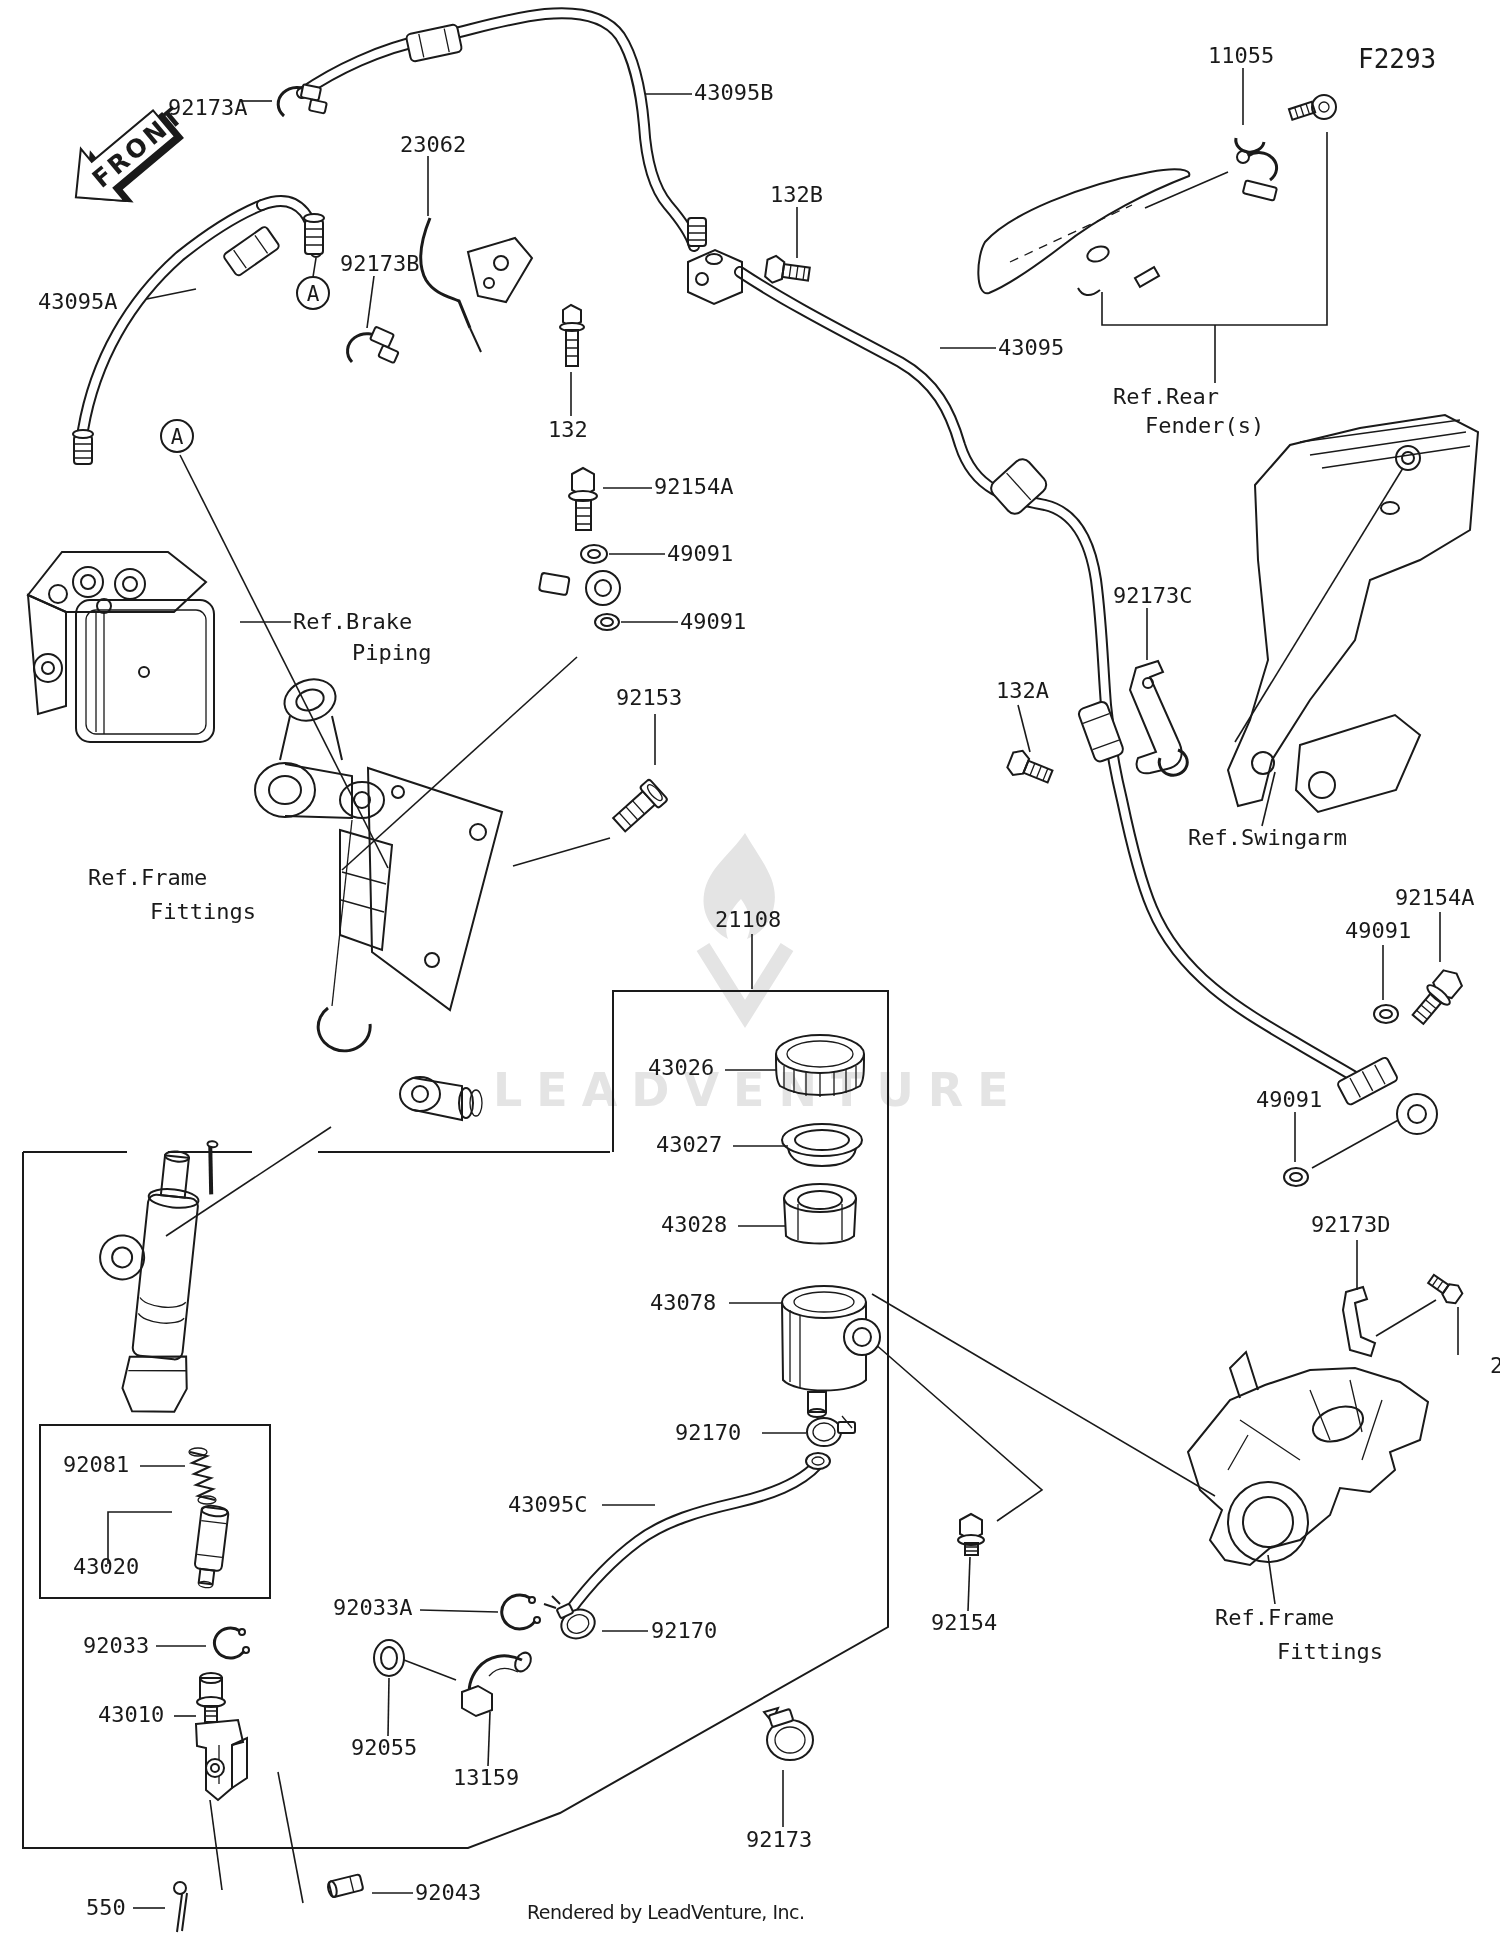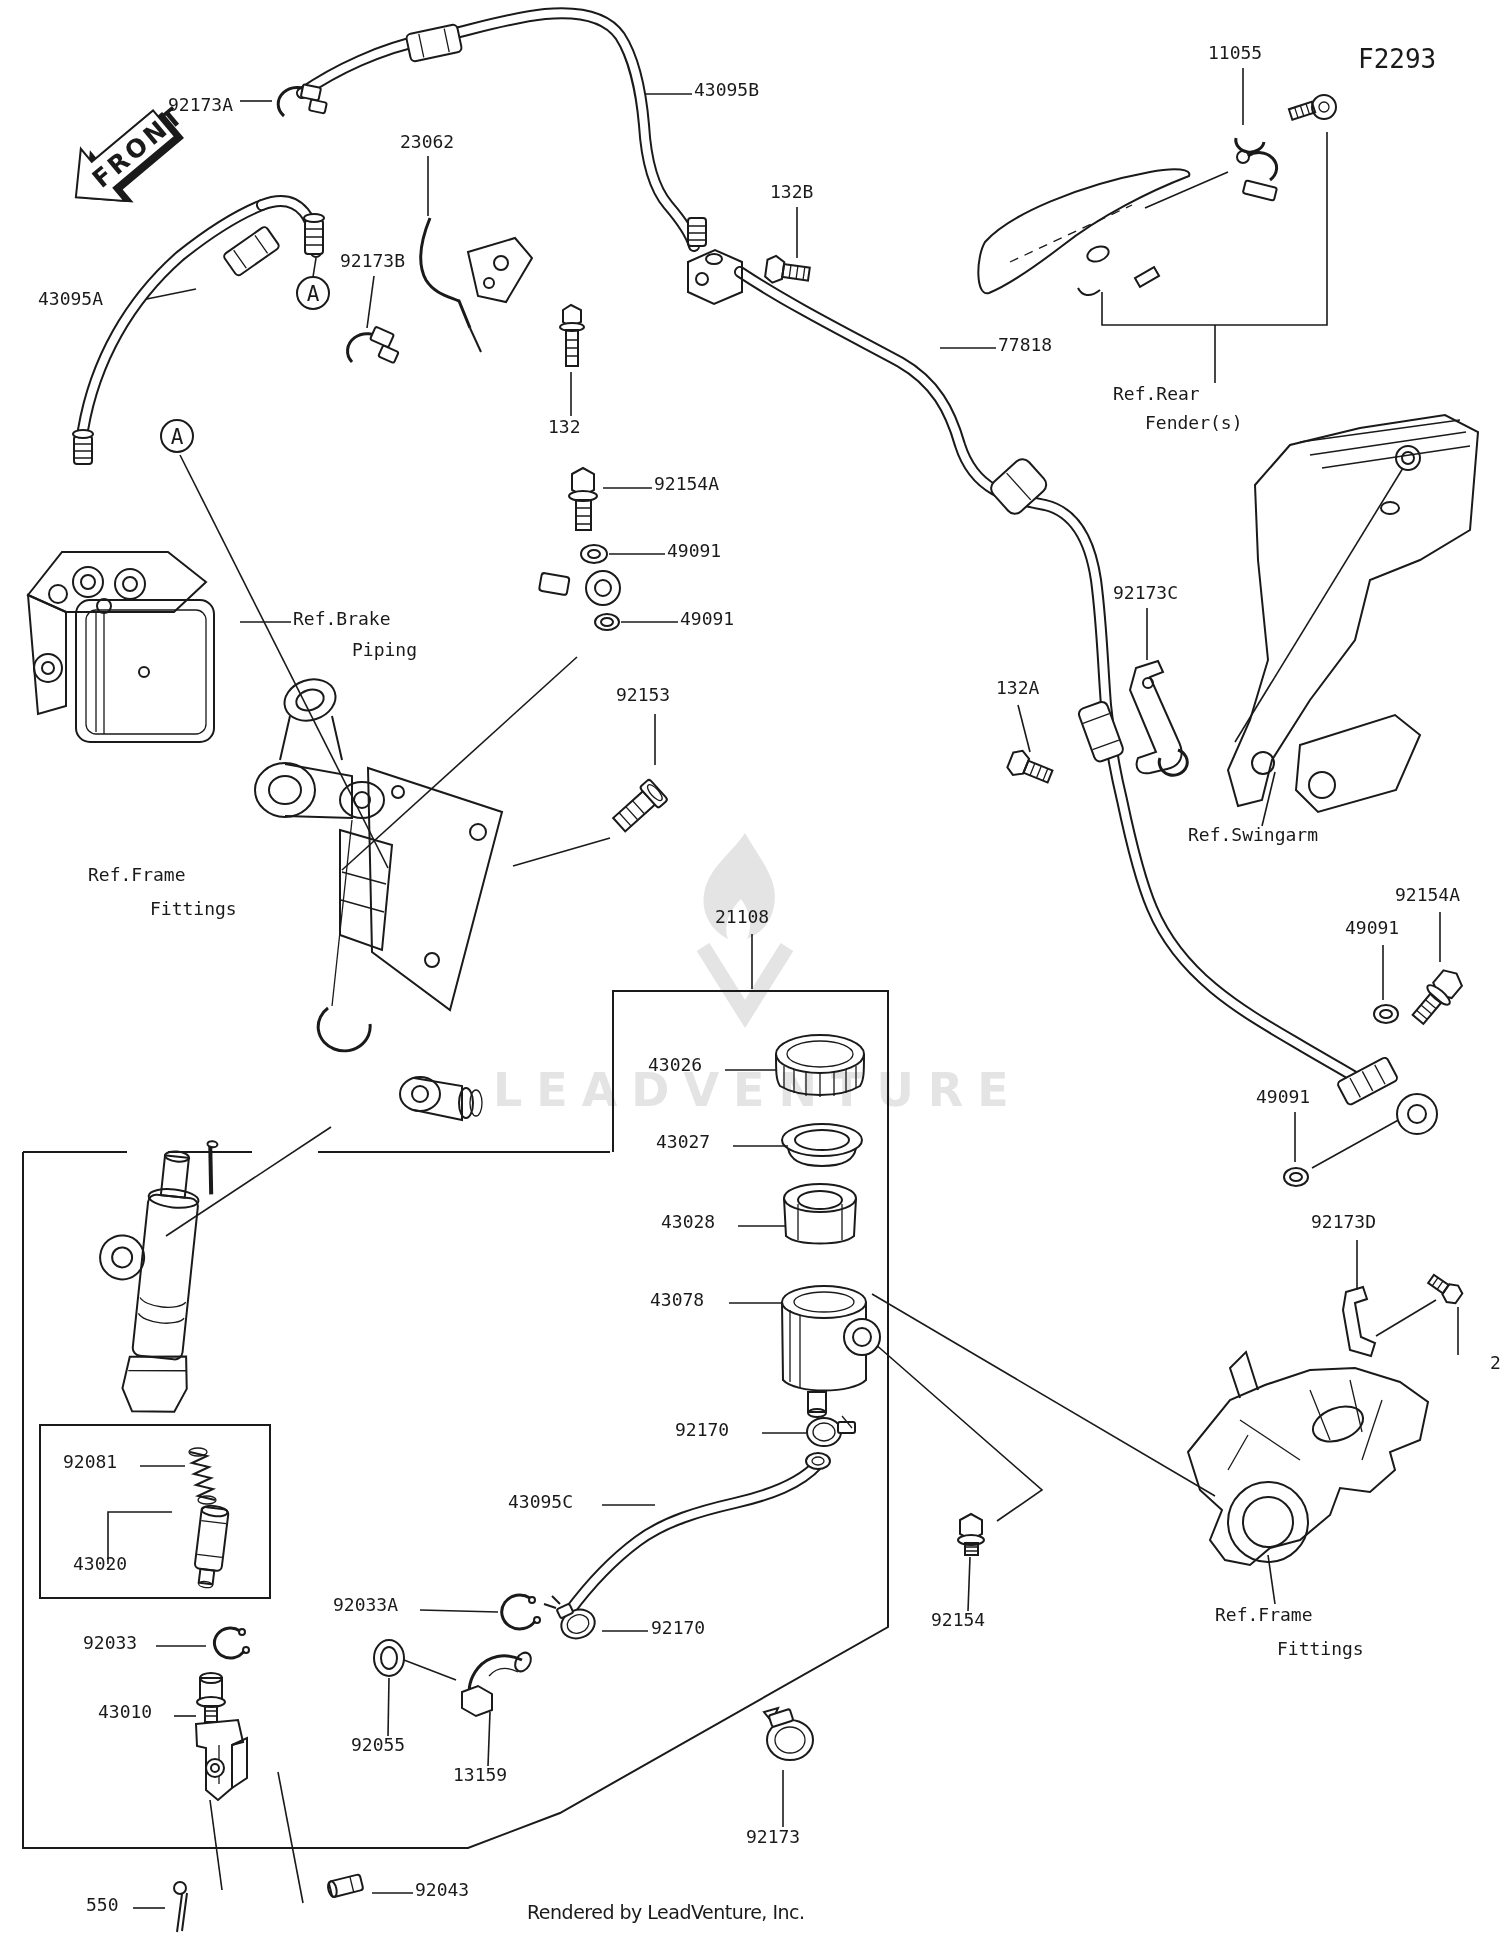--- a/index.html
+++ b/index.html
@@ -1,19 +1,19 @@
 <!DOCTYPE html>
 <html><head>
 <meta charset="utf-8">
 <style>
   html,body{margin:0;padding:0;background:#fff;}
   #stage{position:relative;width:1500px;height:1938px;background:#ffffff;overflow:hidden;
          font-family:"DejaVu Sans Mono", monospace;}
   #art{position:absolute;left:0;top:0;}
-  .lbl{position:absolute;font-size:18px;line-height:1.05;color:#1a1a1a;white-space:nowrap;
+  .lbl{position:absolute;font-size:22px;line-height:1.05;color:#1a1a1a;white-space:nowrap;
        font-family:"DejaVu Sans Mono", monospace;}
   .code{font-size:26px;}
   .footer{font-size:19px;letter-spacing:-0.5px;font-family:"DejaVu Sans", sans-serif;}
   .wmtext{font-family:"DejaVu Sans", sans-serif;font-weight:bold;}
   svg .ln{stroke:#1a1a1a;fill:none;stroke-width:2;}
   svg .ld{stroke:#1a1a1a;fill:none;stroke-width:1.6;}
   svg .thin{stroke:#1a1a1a;fill:none;stroke-width:1.3;}
   svg .th3{stroke:#1a1a1a;fill:none;stroke-width:3;}
   svg .tubeO{stroke:#1a1a1a;fill:none;stroke-width:12;stroke-linecap:round;}
   svg .tubeI{stroke:#ffffff;fill:none;stroke-width:8;stroke-linecap:round;}
@@ -497,21 +497,21 @@
 
 <div class="lbl" style="left:168px;top:96px">92173A</div>
 <div class="lbl" style="left:694px;top:81px">43095B</div>
 <div class="lbl" style="left:400px;top:133px">23062</div>
 <div class="lbl" style="left:770px;top:183px">132B</div>
 <div class="lbl" style="left:1208px;top:44px">11055</div>
 <div class="lbl code" style="left:1358px;top:46px">F2293</div>
 <div class="lbl" style="left:340px;top:252px">92173B</div>
 <div class="lbl" style="left:38px;top:290px">43095A</div>
 <div class="lbl" style="left:548px;top:418px">132</div>
-<div class="lbl" style="left:998px;top:336px">77818</div>
+<div class="lbl" style="left:998px;top:336px">43095</div>
 <div class="lbl" style="left:1113px;top:385px">Ref.Rear</div>
 <div class="lbl" style="left:1145px;top:414px">Fender(s)</div>
 <div class="lbl" style="left:654px;top:475px">92154A</div>
 <div class="lbl" style="left:667px;top:542px">49091</div>
 <div class="lbl" style="left:680px;top:610px">49091</div>
 <div class="lbl" style="left:293px;top:610px">Ref.Brake</div>
 <div class="lbl" style="left:352px;top:641px">Piping</div>
 <div class="lbl" style="left:616px;top:686px">92153</div>
 <div class="lbl" style="left:1113px;top:584px">92173C</div>
 <div class="lbl" style="left:996px;top:679px">132A</div>

